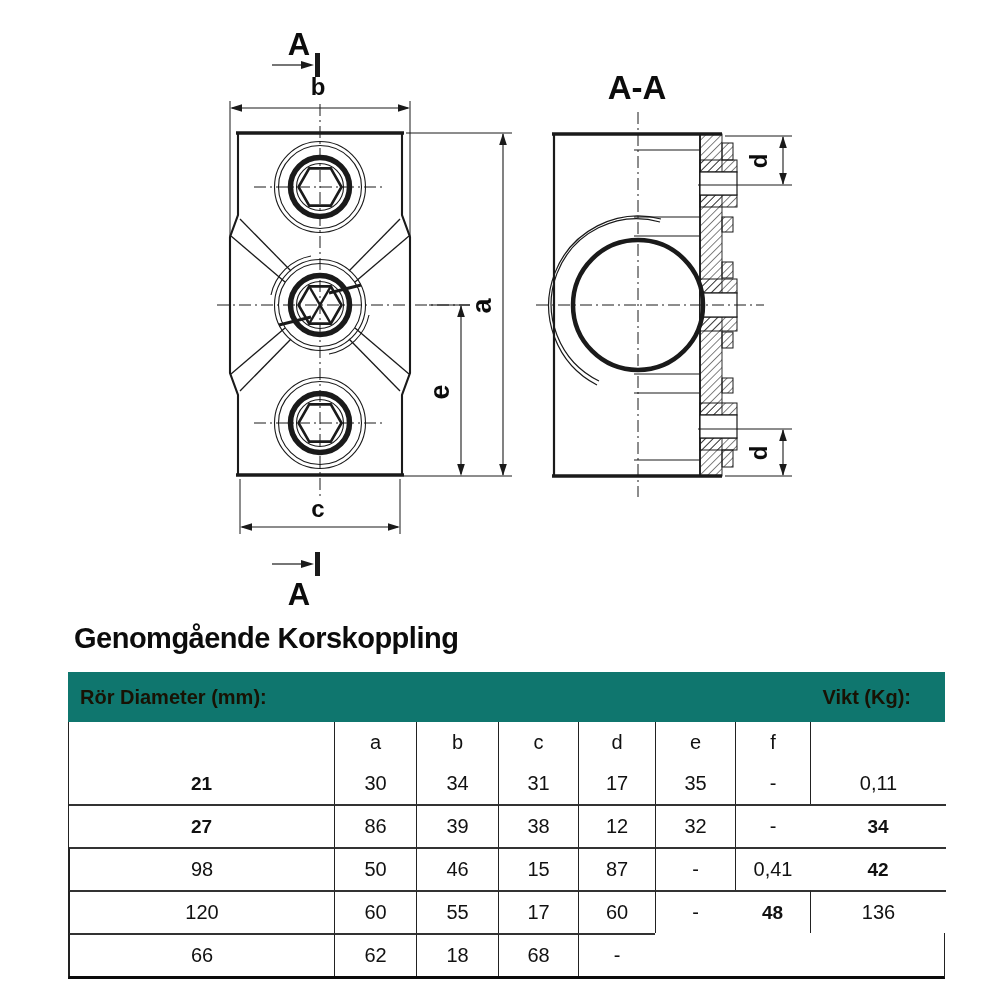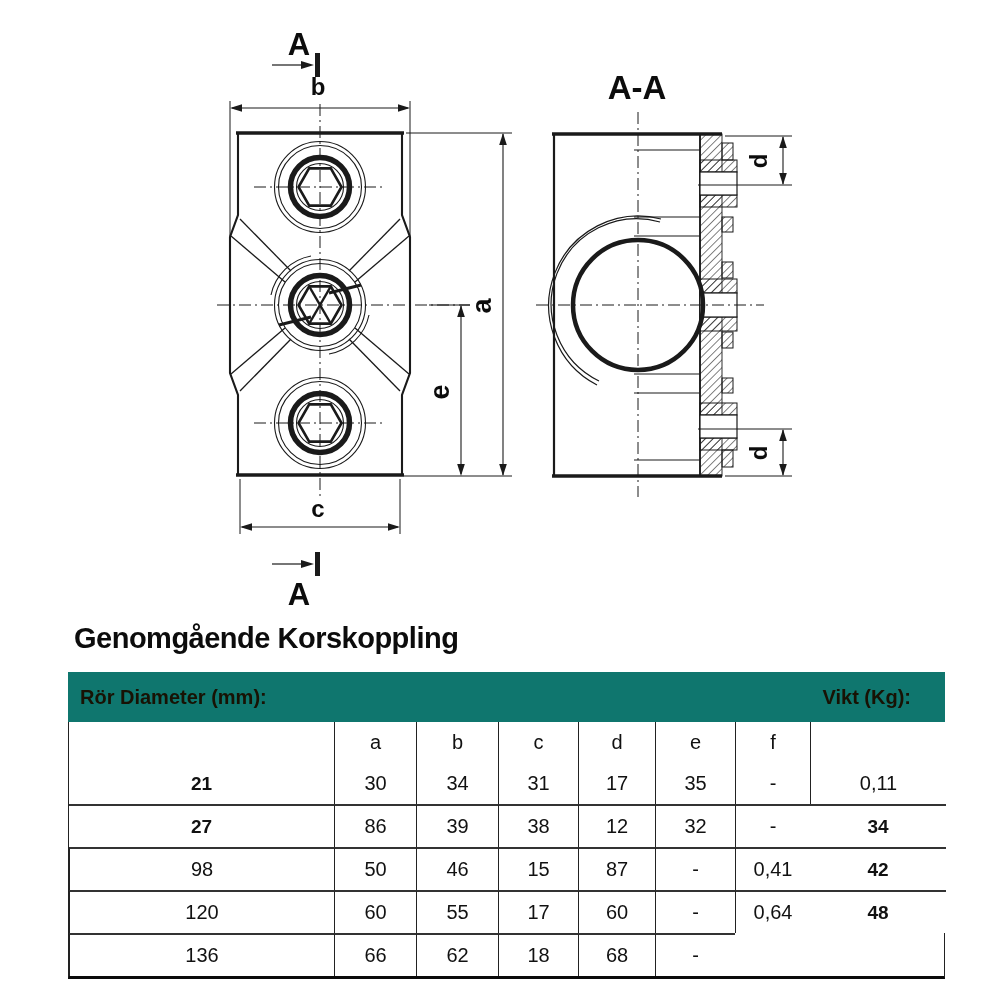--- a/index.html
+++ b/index.html
@@ -250,21 +250,20 @@
     <div class="cell bl bt">-</div>
     <div class="cell bl bt">0,41</div>
 
     <div class="cell diam bt">42</div>
     <div class="cell bl bt">120</div>
     <div class="cell bl bt">60</div>
     <div class="cell bl bt">55</div>
     <div class="cell bl bt">17</div>
     <div class="cell bl bt">60</div>
     <div class="cell bl bt">-</div>
-    <div class="cell bl bt">0,64</div>
 
     <div class="cell diam bt">48</div>
     <div class="cell bl bt">136</div>
     <div class="cell bl bt">66</div>
     <div class="cell bl bt">62</div>
     <div class="cell bl bt">18</div>
     <div class="cell bl bt">68</div>
     <div class="cell bl bt">-</div>
   </div>
 </div>

